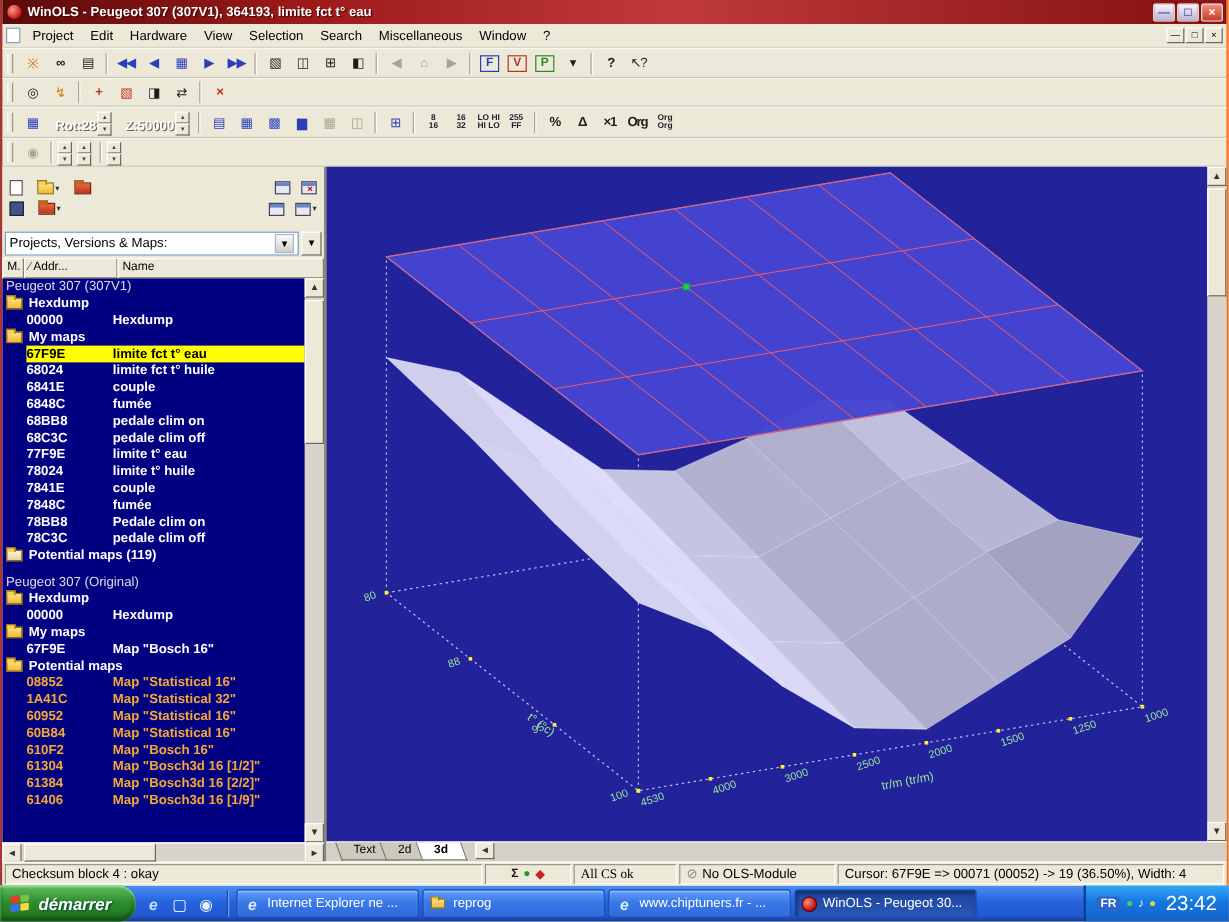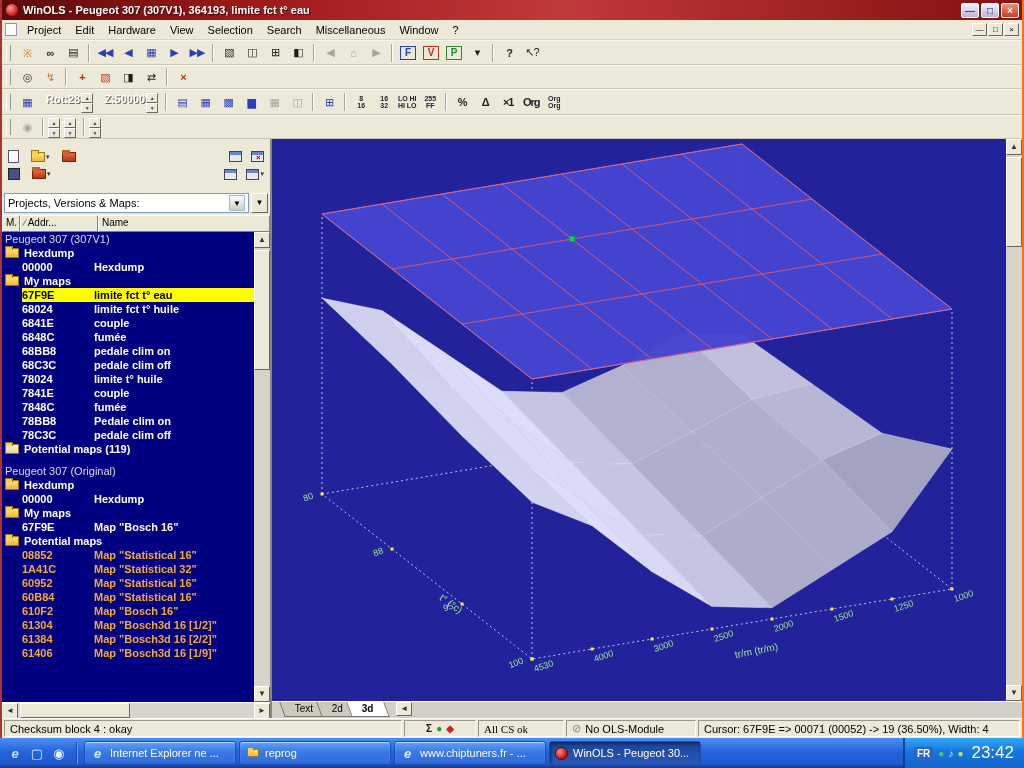--- a/index.html
+++ b/index.html
@@ -26,21 +26,21 @@
 .tb1{height:25px;}.tb2{height:24px;}.tb3{height:26px;}.tb4{height:24px;}
 .tb-grip{width:5px;height:16px;border-left:1px solid #fff;border-right:1px solid #9a968a;margin:0 4px 0 2px;flex:0 0 5px;}
 .tb-icons{display:flex;align-items:center;gap:1px;}
 .tb-btn{min-width:22px;height:20px;border:1px solid transparent;background:transparent;display:inline-flex;align-items:center;justify-content:center;font-size:11px;color:#333;font-family:inherit;letter-spacing:-1px;}
 .tb-btn.blue{color:#2b3fbb;}.tb-btn.red{color:#c03020;}.tb-btn.green{color:#2a8a2a;}
 .tb-btn.orange{color:#d07818;}.tb-btn.dark{color:#1d1d1d;}.tb-btn.bold{font-weight:bold;}
 .tb-btn.disabled{color:#a9a593;}
 .tb-btn.boxed{border:1px solid currentColor;min-width:16px;height:14px;margin:2px 3px;font-weight:bold;font-size:10px;letter-spacing:0;}
 .tb-lines{display:flex;flex-direction:column;line-height:7px;font-size:7px;font-weight:bold;color:#223;letter-spacing:0;}
 .tb-sep{width:2px;height:18px;border-left:1px solid #a9a593;border-right:1px solid #fff;margin:0 3px;flex:0 0 2px;}
-.tb-field{display:inline-flex;align-items:flex-start;}
+.tb-field{display:inline-flex;align-items:flex-end;}
 .tb-label{color:#fff;font-weight:bold;text-shadow:1px 1px 0 #6a675c;margin:0 1px 0 7px;}
 .tb-spinner{display:inline-flex;flex-direction:column;width:12px;height:18px;margin-right:3px;}
 .sp-up,.sp-dn{flex:1;font-size:5px;line-height:8px;text-align:center;background:#ece9d8;border:1px solid;border-color:#fff #6a675c #6a675c #fff;color:#444;}
 
 
 .main{flex:1 1 auto;display:flex;min-height:0;}
 .left-panel{width:270px;flex:0 0 270px;display:flex;flex-direction:column;border-right:2px solid #8a8878;background:#ece9d8;}
 .lp-toolbar{height:52px;flex:0 0 52px;display:flex;flex-direction:column;justify-content:center;gap:3px;padding:2px 5px;}
 .lp-row{display:flex;align-items:center;gap:7px;}
 .lp-gap{flex:1;}
@@ -422,20 +422,27 @@
                 <span class="t-line">
                   <span class="t-addr">68BB8</span>
                   <span class="t-name">pedale clim on</span>
                 </span>
               </div>
               <div class="t-row">
                 <span class="t-gut"></span>
                 <span class="t-line">
                   <span class="t-addr">68C3C</span>
                   <span class="t-name">pedale clim off</span>
+                </span>
+              </div>
+              <div class="t-row">
+                <span class="t-gut"></span>
+                <span class="t-line">
+                  <span class="t-addr">77F9E</span>
+                  <span class="t-name">limite t° eau</span>
                 </span>
               </div>
               <div class="t-row">
                 <span class="t-gut"></span>
                 <span class="t-line">
                   <span class="t-addr">78024</span>
                   <span class="t-name">limite t° huile</span>
                 </span>
               </div>
               <div class="t-row">
@@ -675,20 +682,29 @@
       <div class="sb-panel sp-mod">
         <span class="mod-ic">⊘</span>
         <span>No OLS-Module</span>
       </div>
       <div class="sb-panel sp-cur">Cursor: 67F9E =&gt; 00071 (00052) -&gt; 19 (36.50%), Width: 4</div>
     </div>
 
   </div>
 
   <div class="taskbar">
+    <div class="start-btn">
+      <span class="flag">
+          <i class="f-r"></i>
+          <i class="f-g"></i>
+          <i class="f-b"></i>
+          <i class="f-y"></i>
+        </span>
+      <span>démarrer</span>
+    </div>
     <div class="quicklaunch">
         <span class="ql-icon ie">e</span>
         <span class="ql-icon ">▢</span>
         <span class="ql-icon ">◉</span>
       </div>
     <div class="ql-divider"></div>
     <div class="task-btns">
         <div class="task-btn">
           <span class="task-ic ie">e</span>
           <span class="task-label">Internet Explorer ne ...</span>

